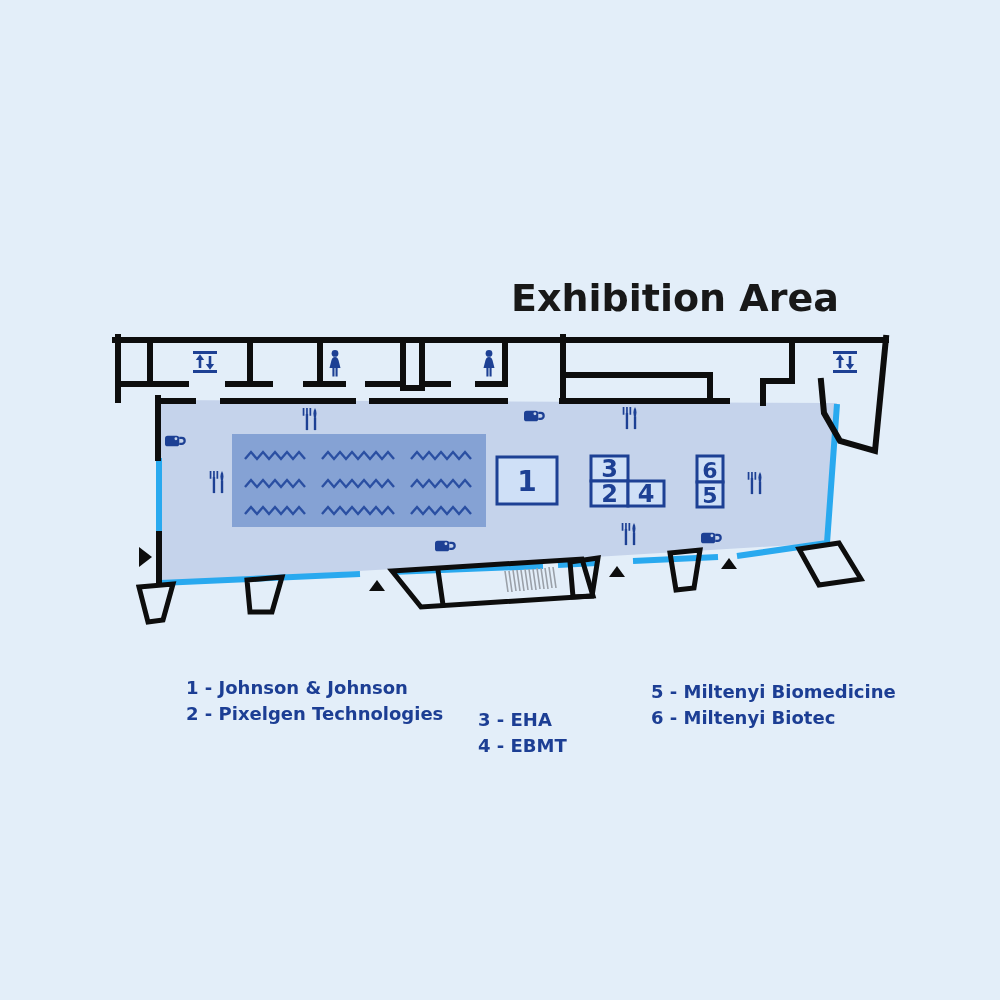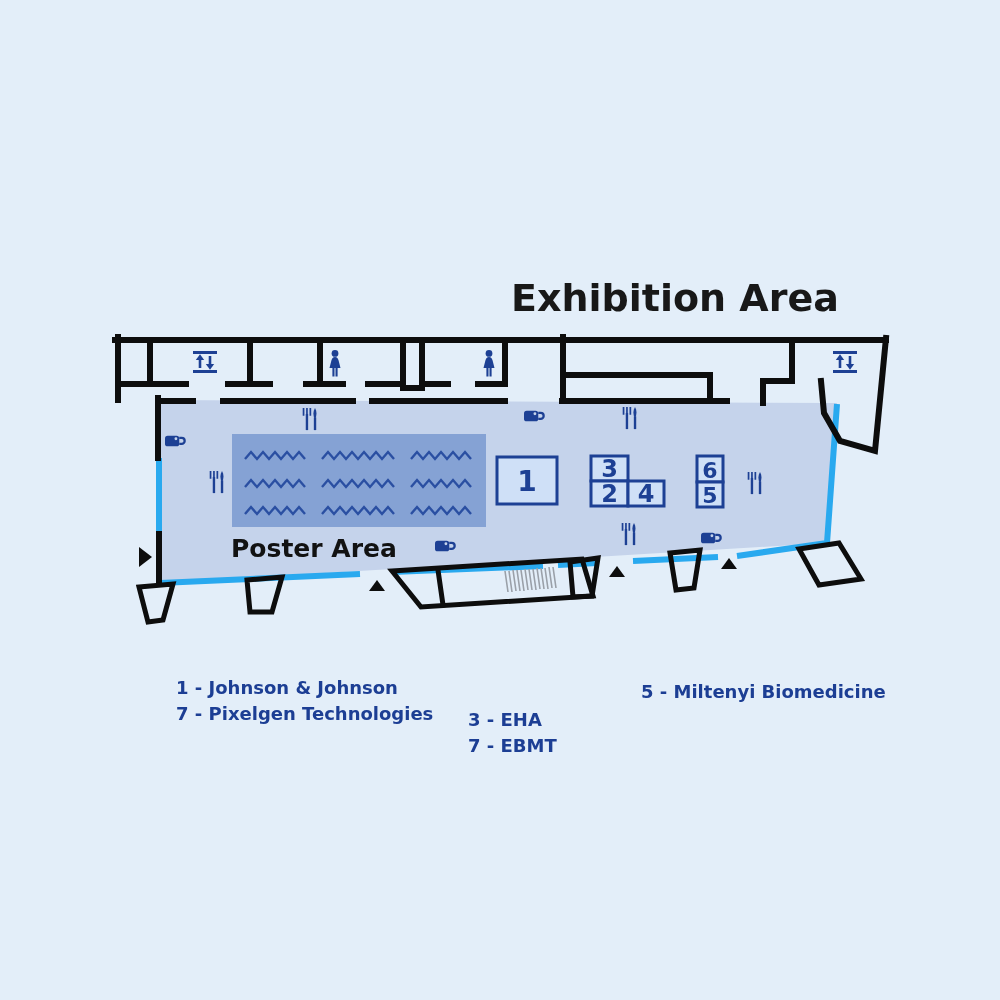--- a/index.html
+++ b/index.html
@@ -11,21 +11,21 @@
   .page-title{
     position:absolute;left:511px;top:276px;
     font-size:38px;font-weight:800;color:#181818;letter-spacing:0px;
     white-space:nowrap;
   }
   .plan-svg{position:absolute;left:0;top:0;width:1000px;height:1000px;}
   .poster-label{
     position:absolute;left:231px;top:534px;
     font-size:25px;font-weight:800;color:#121212;white-space:nowrap;
   }
-  .legend{position:absolute;left:6px;top:0;width:831px;height:1000px;pointer-events:none;}
+  .legend{position:absolute;left:16px;top:0;width:831px;height:1000px;pointer-events:none;}
   .legend-col{position:absolute;color:#1c3e94;font-size:18px;font-weight:bold;line-height:26px;white-space:nowrap;}
   .legend-col.c1{left:170px;top:675px;}
   .legend-col.c2{left:462px;top:675px;margin-top:32px;}
   .legend-col.c3{left:603px;top:679px;margin-left:32px;}
 
   
   .wall{stroke:#0d0d0d;stroke-width:6;fill:none;stroke-linecap:square;}
   .wall-thin{stroke:#0d0d0d;stroke-width:5;fill:none;stroke-linecap:square;}
   .cyan-edge{stroke:#29a9ef;stroke-width:6;fill:none;stroke-linecap:butt;}
   .hall{fill:#c5d3eb;}
@@ -169,29 +169,29 @@
       <use href="#icon-fork" transform="translate(621,407) scale(0.85)"></use>
       <use href="#icon-fork" transform="translate(746,472) scale(0.85)"></use>
       <use href="#icon-fork" transform="translate(620,523) scale(0.85)"></use>
       <use href="#icon-cup" transform="translate(165,433) scale(0.95)"></use>
       <use href="#icon-cup" transform="translate(524,408) scale(0.95)"></use>
       <use href="#icon-cup" transform="translate(435,538) scale(0.95)"></use>
       <use href="#icon-cup" transform="translate(701,530) scale(0.95)"></use>
     </g>
   </svg>
 
-  <div class="poster-label">Poster Area</div>
 
   <div class="legend">
     <div class="legend-col c1">
       <div>1 - Johnson &amp; Johnson</div>
-      <div>7 - Pixelgen Technologies</div>
+      <div>2 - Pixelgen Technologies</div>
     </div>
     <div class="legend-col c2">
       <div>3 - EHA</div>
-      <div>7 - EBMT</div>
+      <div>4 - EBMT</div>
     </div>
     <div class="legend-col c3">
       <div>5 - Miltenyi Biomedicine</div>
+      <div>6 - Miltenyi Biotec</div>
     </div>
   </div>
 
 </div>
 
 </body></html>

